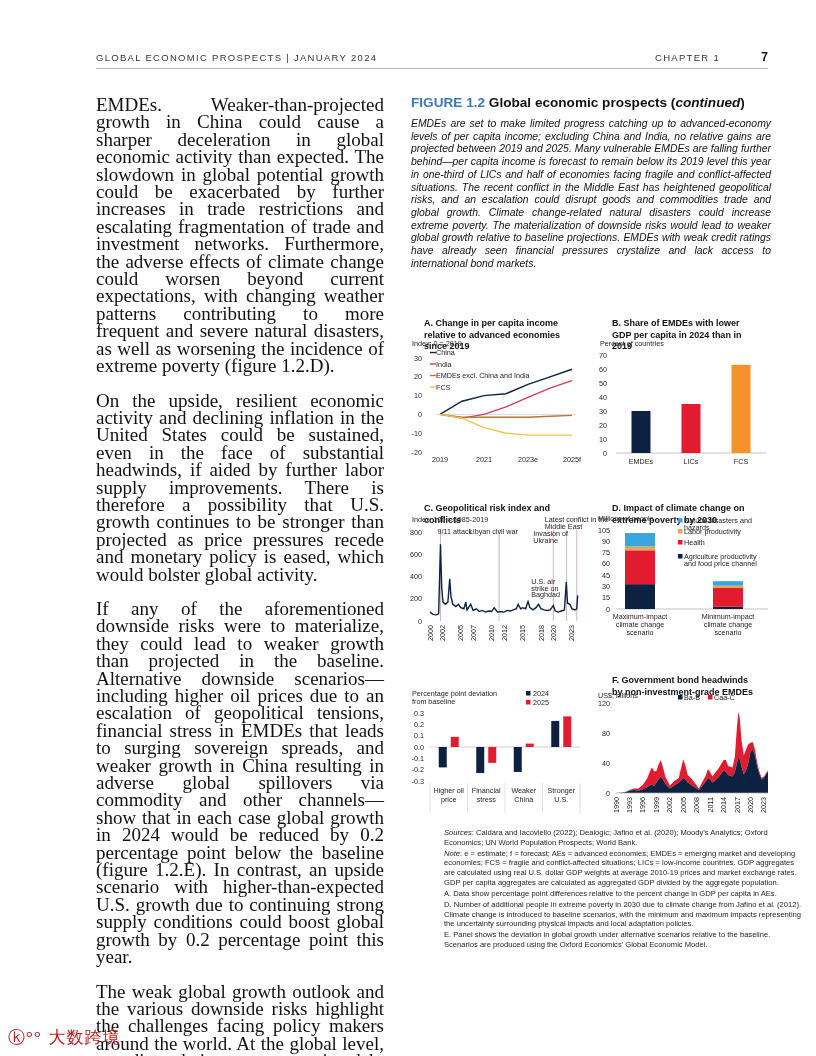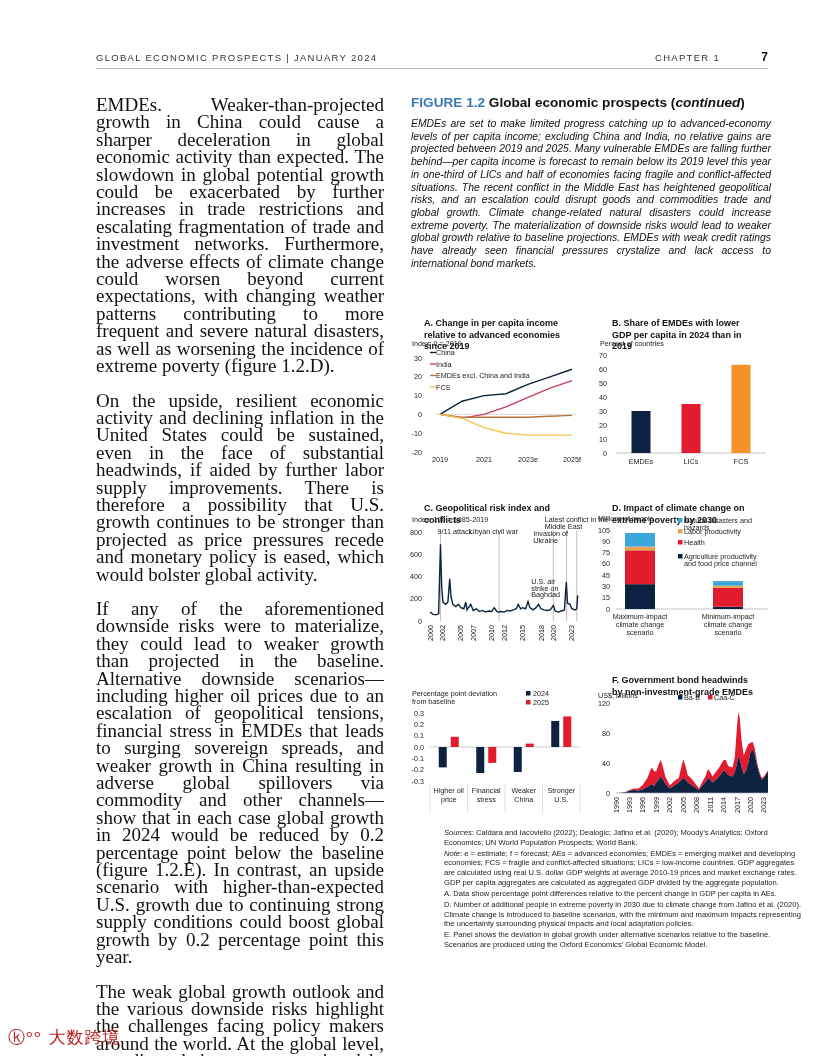--- a/index.html
+++ b/index.html
@@ -251,17 +251,17 @@
       <text x="88" y="14">Ba-B</text>
       <rect x="112" y="9" width="4.5" height="4.5" fill="#e31b2f"></rect>
       <text x="118" y="14">Caa-C</text>
     </svg>
 </div>
 
 <div class="notes">
   <p><span class="it">Sources</span><span>: Caldara and Iacoviello (2022); Dealogic; Jafino et al. (2020); Moody’s Analytics; Oxford Economics; UN World Population Prospects; World Bank.</span></p>
   <p><span class="it">Note</span><span>: e = estimate; f = forecast; AEs = advanced economies; EMDEs = emerging market and developing economies; FCS = fragile and conflict-affected situations; LICs = low-income countries. GDP aggregates are calculated using real U.S. dollar GDP weights at average 2010-19 prices and market exchange rates. GDP per capita aggregates are calculated as aggregated GDP divided by the aggregate population.</span></p>
   <p>A. Data show percentage point differences relative to the percent change in GDP per capita in AEs.</p>
-  <p>D. Number of additional people in extreme poverty in 2030 due to climate change from Jafino et al. (2020). Climate change is introduced to baseline scenarios, with the minimum and maximum impacts representing the uncertainty surrounding physical impacts and local adaptation policies.</p>
+  <p>D. Number of additional people in extreme poverty in 2030 due to climate change from Jafino et al. (2012). Climate change is introduced to baseline scenarios, with the minimum and maximum impacts representing the uncertainty surrounding physical impacts and local adaptation policies.</p>
   <p>E. Panel shows the deviation in global growth under alternative scenarios relative to the baseline. Scenarios are produced using the Oxford Economics’ Global Economic Model.</p>
 </div>
 
 <div class="watermark">ⓚᵒᵒ 大数跨境</div>
 
 </body></html>

